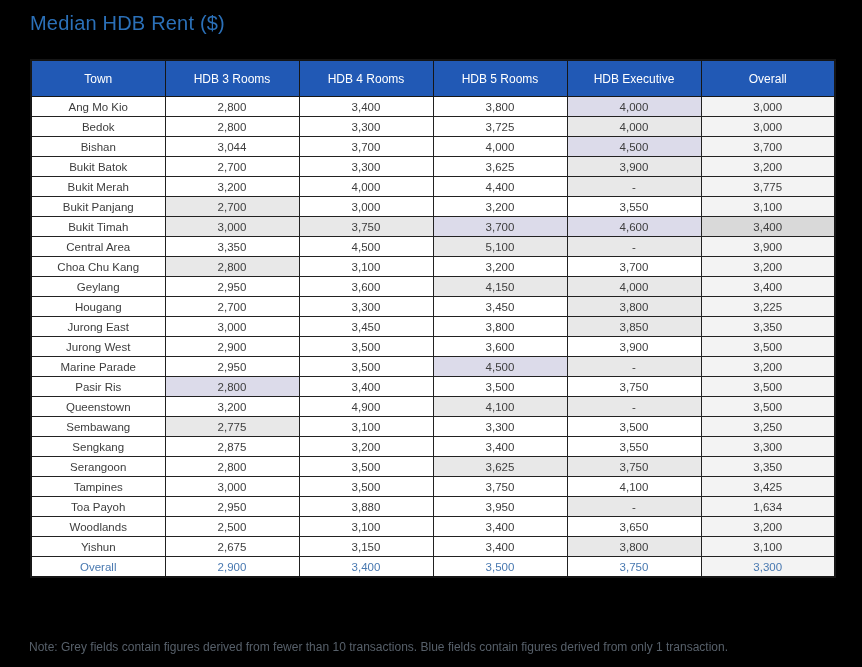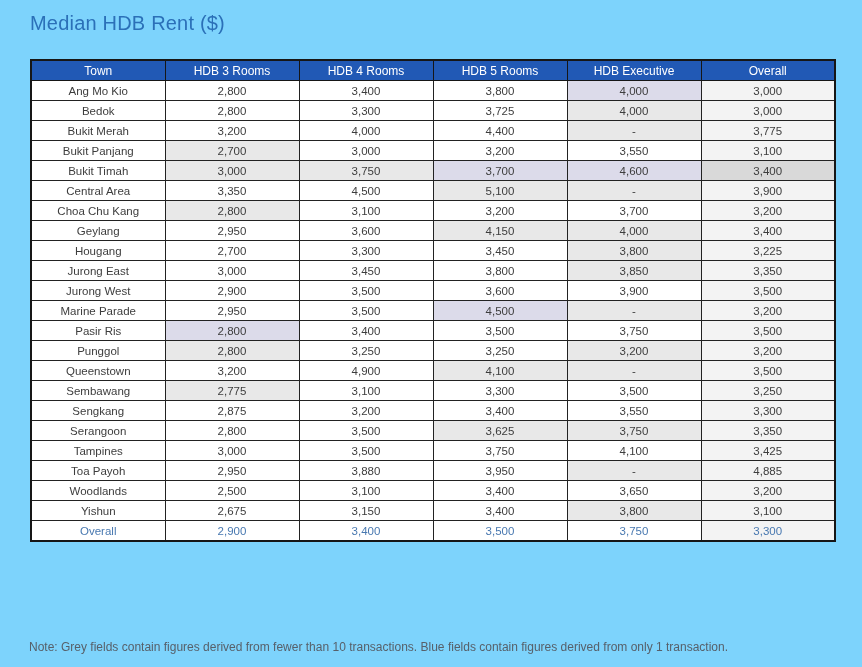--- a/index.html
+++ b/index.html
@@ -5,21 +5,21 @@
   html, body {
     margin: 0;
     padding: 0;
     background: #ffffff;
     font-family: "Liberation Sans", sans-serif;
   }
   #page {
     position: relative;
     width: 862px;
     height: 667px;
-    background: #7dd3fc;
+    background: #000000;
     overflow: hidden;
   }
   #title {
     position: absolute;
     left: 30px;
     top: 12px;
     font-size: 20px;
     font-weight: 500;
     color: var(--title-color, #2b70b8);
     letter-spacing: 0.2px;
@@ -33,21 +33,21 @@
     table-layout: fixed;
     border: 2px solid #161616;
   }
   #rent-table th {
     background: var(--header-bg, #2159b5);
     color: var(--header-text, #ffffff);
     font-weight: 400;
     font-size: 12px;
     height: 19px;
     border: 1px solid #161616;
-    padding: 0;
+    padding: 8px;
     text-align: center;
     white-space: nowrap;
     overflow: hidden;
   }
   #rent-table td {
     height: 19px;
     border: 1px solid #222222;
     padding: 0;
     font-size: 11.5px;
     text-align: center;
@@ -99,20 +99,36 @@
         </tr>
         <tr>
           <td>Bedok</td>
           <td>2,800</td>
           <td>3,300</td>
           <td>3,725</td>
           <td class="hl-grey">4,000</td>
           <td>3,000</td>
         </tr>
         <tr>
+          <td>Bishan</td>
+          <td>3,044</td>
+          <td>3,700</td>
+          <td>4,000</td>
+          <td class="hl-blue">4,500</td>
+          <td>3,700</td>
+        </tr>
+        <tr>
+          <td>Bukit Batok</td>
+          <td>2,700</td>
+          <td>3,300</td>
+          <td>3,625</td>
+          <td class="hl-grey">3,900</td>
+          <td>3,200</td>
+        </tr>
+        <tr>
           <td>Bukit Merah</td>
           <td>3,200</td>
           <td>4,000</td>
           <td>4,400</td>
           <td class="hl-grey">-</td>
           <td>3,775</td>
         </tr>
         <tr>
           <td>Bukit Panjang</td>
           <td class="hl-grey">2,700</td>
@@ -187,28 +203,20 @@
         </tr>
         <tr>
           <td>Pasir Ris</td>
           <td class="hl-blue">2,800</td>
           <td>3,400</td>
           <td>3,500</td>
           <td>3,750</td>
           <td>3,500</td>
         </tr>
         <tr>
-          <td>Punggol</td>
-          <td class="hl-grey">2,800</td>
-          <td>3,250</td>
-          <td>3,250</td>
-          <td class="hl-grey">3,200</td>
-          <td>3,200</td>
-        </tr>
-        <tr>
           <td>Queenstown</td>
           <td>3,200</td>
           <td>4,900</td>
           <td class="hl-grey">4,100</td>
           <td class="hl-grey">-</td>
           <td>3,500</td>
         </tr>
         <tr>
           <td>Sembawang</td>
           <td class="hl-grey">2,775</td>
@@ -240,21 +248,21 @@
           <td>3,750</td>
           <td>4,100</td>
           <td>3,425</td>
         </tr>
         <tr>
           <td>Toa Payoh</td>
           <td>2,950</td>
           <td>3,880</td>
           <td>3,950</td>
           <td class="hl-grey">-</td>
-          <td>4,885</td>
+          <td>1,634</td>
         </tr>
         <tr>
           <td>Woodlands</td>
           <td>2,500</td>
           <td>3,100</td>
           <td>3,400</td>
           <td>3,650</td>
           <td>3,200</td>
         </tr>
         <tr>

